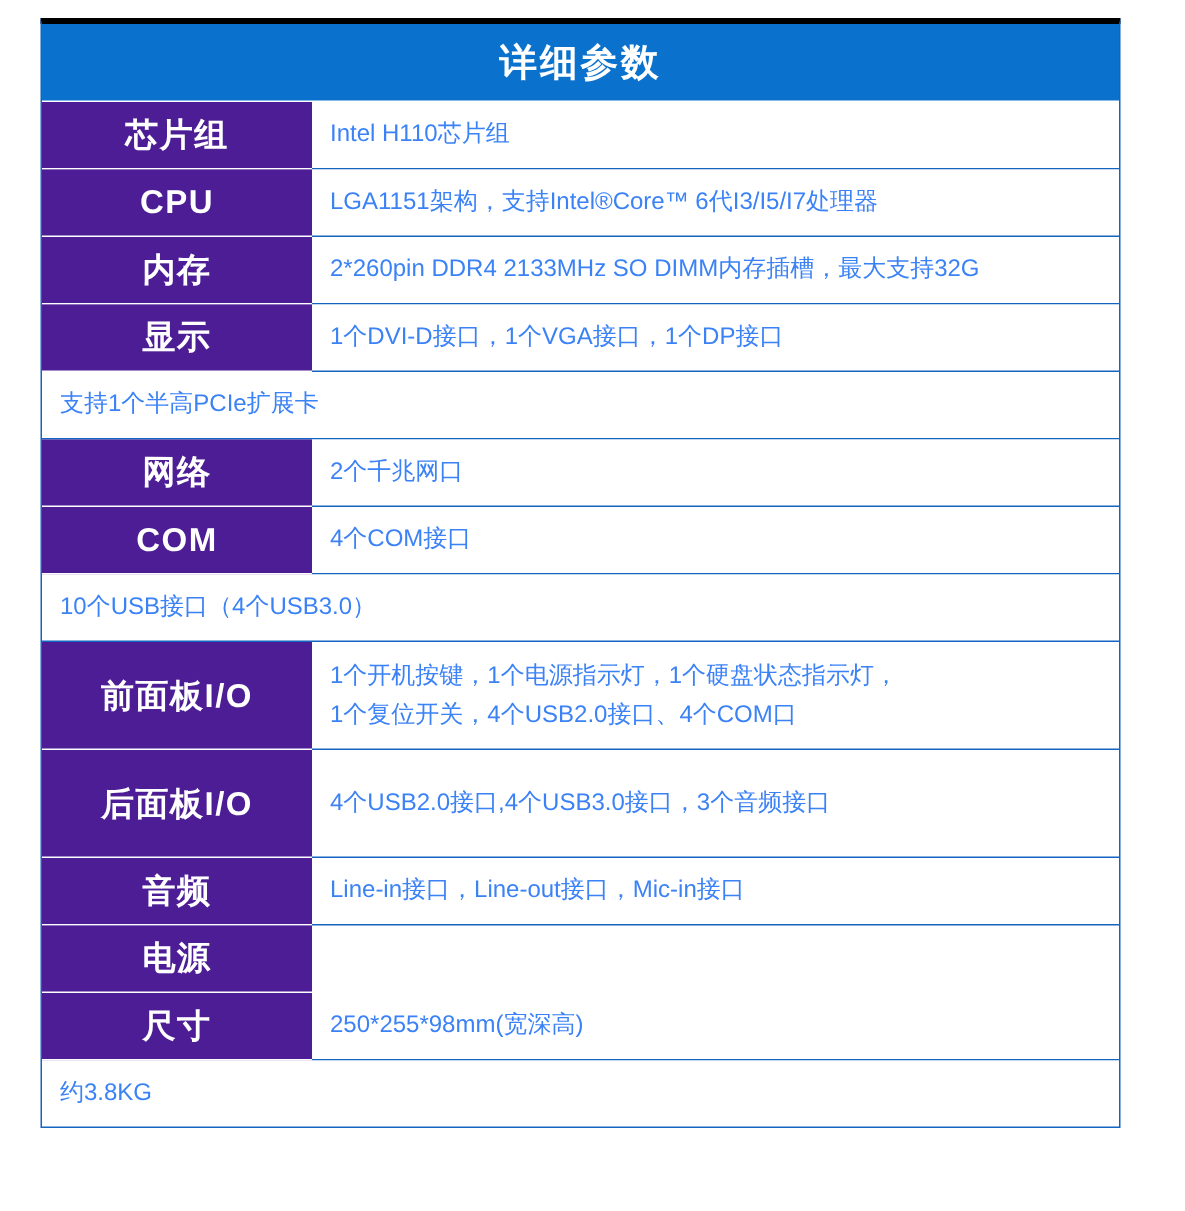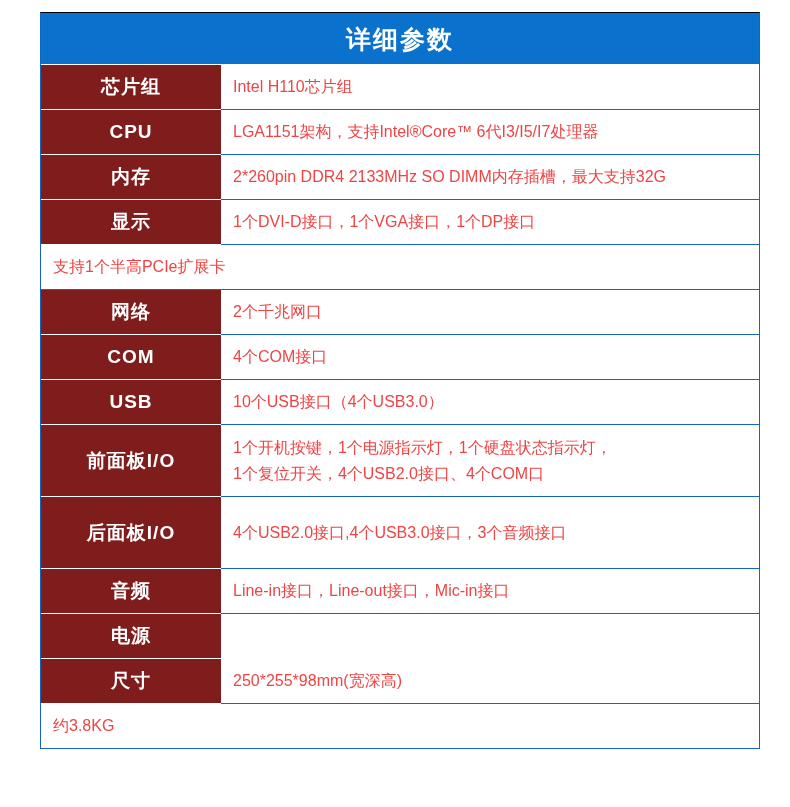--- a/index.html
+++ b/index.html
@@ -9,25 +9,25 @@
   }
   body {
     width: 790px;
     height: 807px;
     font-family: "Liberation Sans", "DejaVu Sans", sans-serif;
     color: #1a1a1a;
     overflow: hidden;
   }
   .spec-sheet {
     position: absolute;
-    left: 40px;
+    left: 27px;
     top: 12px;
     width: 720px;
     box-sizing: border-box;
-    border-top: 1px solid #000000;
+    border-top: 4px solid #000000;
     border-left: 1px solid #1565c0;
     border-right: 1px solid #1565c0;
   }
   .spec-title {
     background: #0a72cc;
     color: #ffffff;
     text-align: center;
     font-size: 25px;
     font-weight: bold;
     letter-spacing: 2px;
@@ -37,37 +37,37 @@
     border-bottom: 1px solid #ffffff;
   }
   .spec-row {
     display: flex;
     width: 100%;
     box-sizing: border-box;
   }
   .spec-label {
     width: 180px;
     min-width: 180px;
-    background: #7f1d1d;
+    background: #4c1d95;
     color: #ffffff;
-    font-size: 19px;
+    font-size: 22px;
     font-weight: bold;
     display: flex;
     align-items: center;
     justify-content: center;
     text-align: center;
     box-sizing: border-box;
     border-bottom: 1px solid #ffffff;
     padding: 4px 6px;
     letter-spacing: 1px;
   }
   .spec-value {
     flex: 1;
     background: #ffffff;
-    color: #ef4444;
+    color: #3b82f6;
     font-size: 16px;
     display: flex;
     flex-direction: column;
     justify-content: center;
     box-sizing: border-box;
     border-bottom: 1px solid #1565c0;
     padding: 9px 0 9px 12px;
     line-height: 26px;
   }
   .spec-value .line {
@@ -128,21 +128,20 @@
           <span class="line">2个千兆网口</span>
         </div>
       </div>
       <div class="spec-row row-single">
         <div class="spec-label">COM</div>
         <div class="spec-value">
           <span class="line">4个COM接口</span>
         </div>
       </div>
       <div class="spec-row row-single">
-        <div class="spec-label">USB</div>
         <div class="spec-value">
           <span class="line">10个USB接口（4个USB3.0）</span>
         </div>
       </div>
       <div class="spec-row row-double">
         <div class="spec-label">前面板I/O</div>
         <div class="spec-value">
           <span class="line">1个开机按键，1个电源指示灯，1个硬盘状态指示灯，</span>
           <span class="line">1个复位开关，4个USB2.0接口、4个COM口</span>
         </div>

